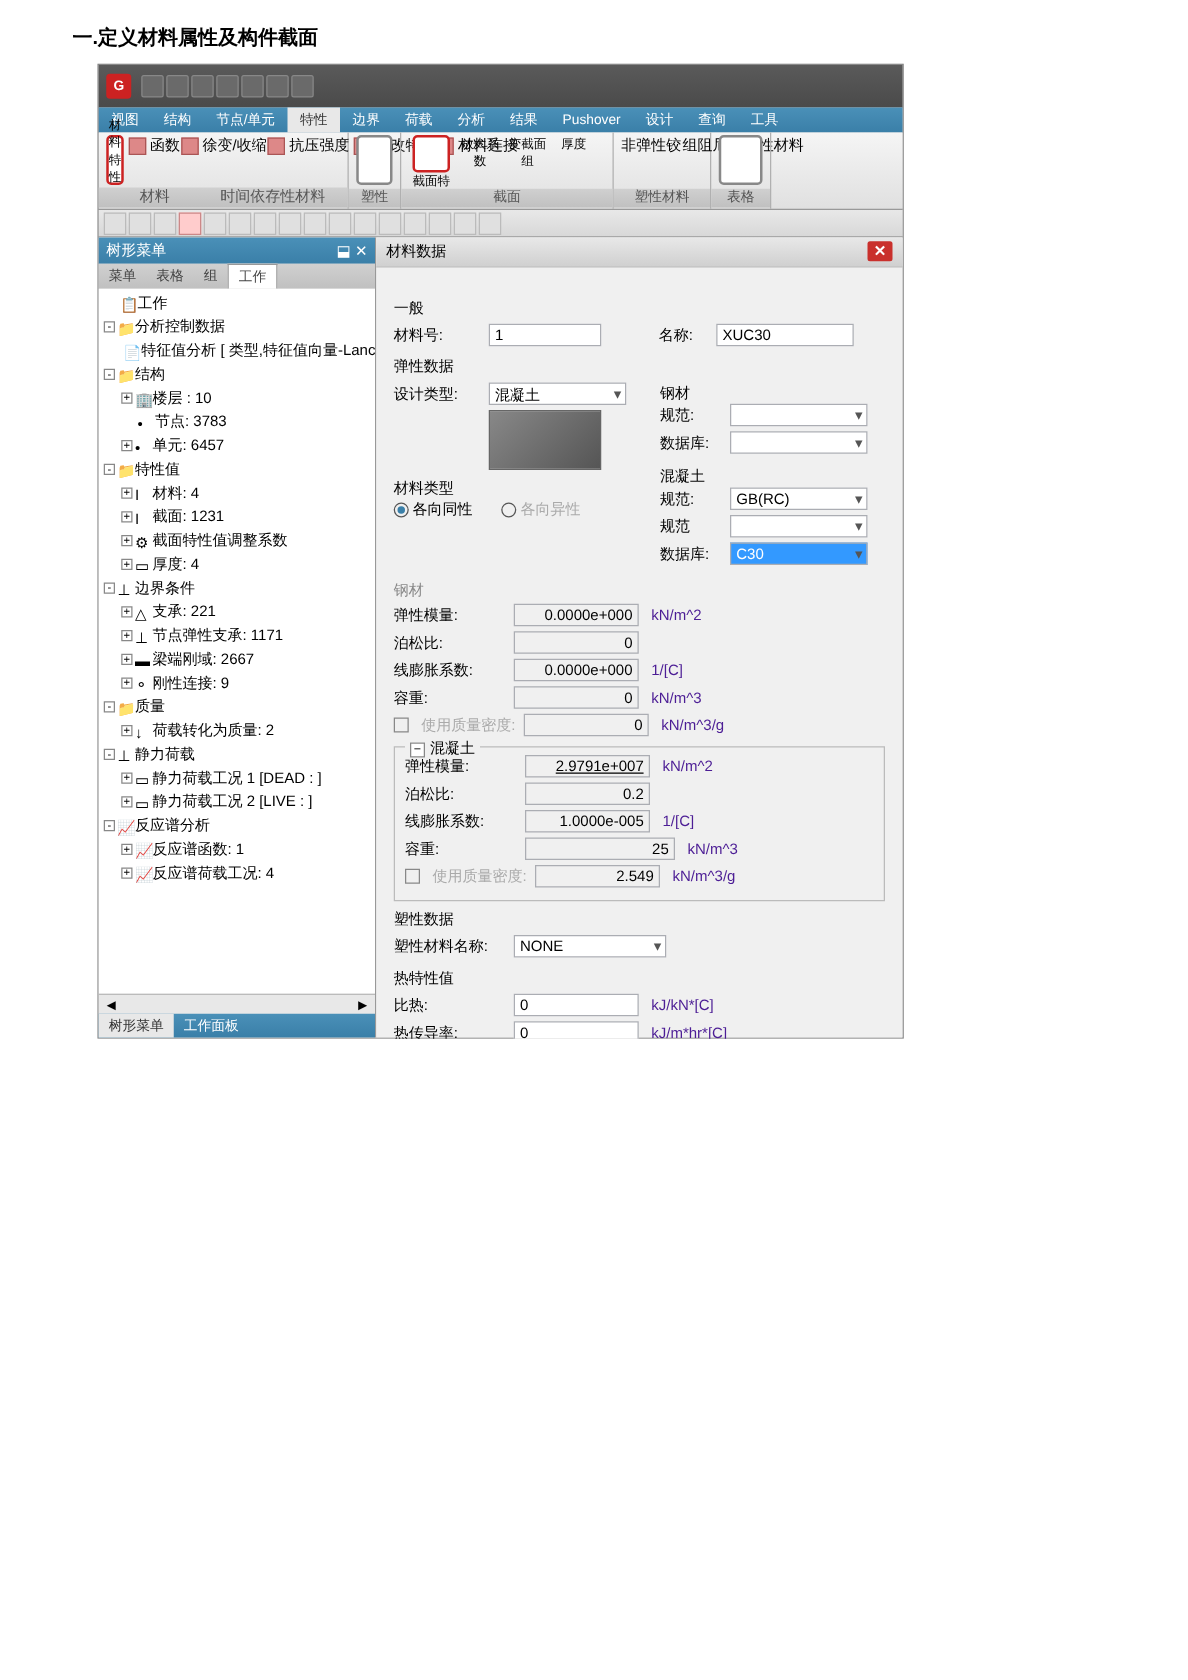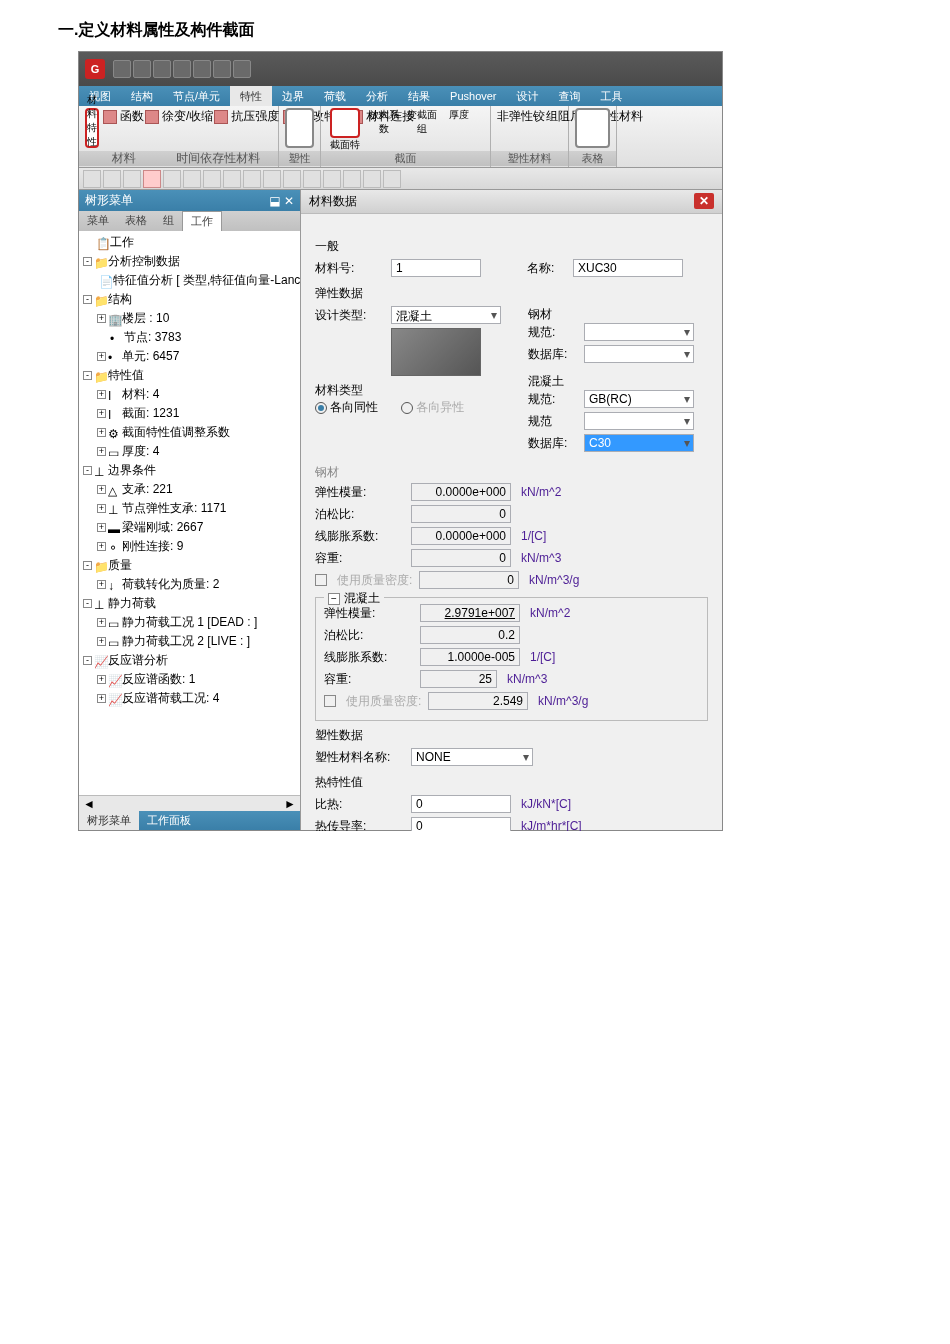--- a/index.html
+++ b/index.html
@@ -438,21 +438,21 @@
               <span class="lbl-w">泊松比:</span>
               <input class="inp ro" style="width: 100px;" value="0.2">
             </div>
           <div class="row">
               <span class="lbl-w">线膨胀系数:</span>
               <input class="inp ro" style="width: 100px;" value="1.0000e-005">
               <span class="unit">1/[C]</span>
             </div>
           <div class="row">
               <span class="lbl-w">容重:</span>
-              <input class="inp ro" style="width: 77px;" value="25">
+              <input class="inp ro" style="width: 120px;" value="25">
               <span class="unit">kN/m^3</span>
             </div>
           <div class="row">
               <span class="chk off"></span>
               <span style="width:76px;color:#aaa">使用质量密度:</span>
               <input class="inp ro" style="width: 100px;" value="2.549">
               <span class="unit">kN/m^3/g</span>
             </div>
         </div>
 

